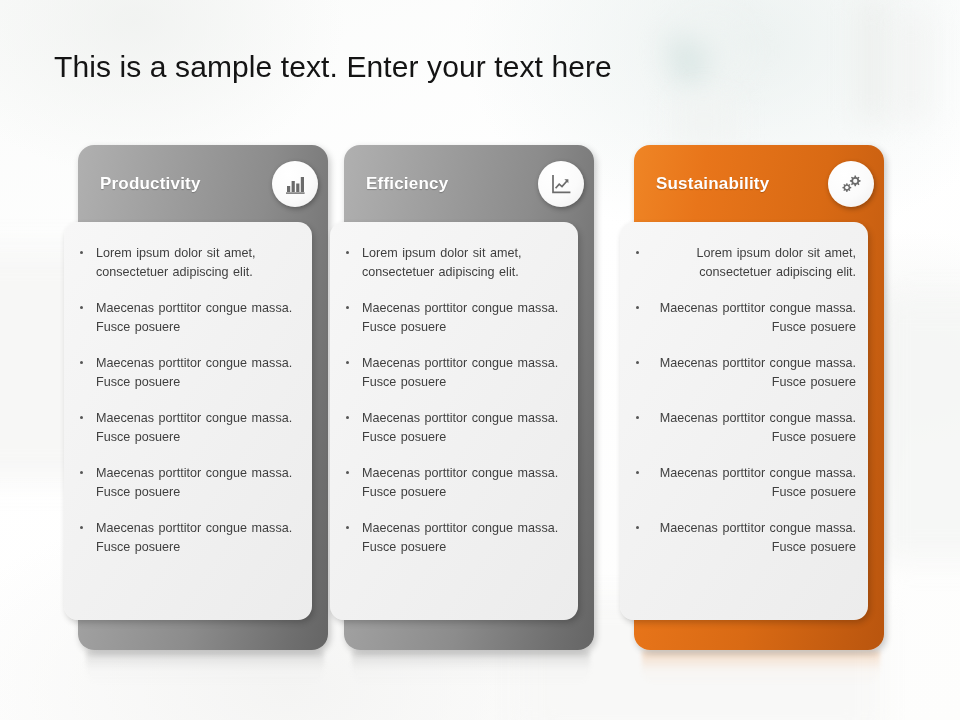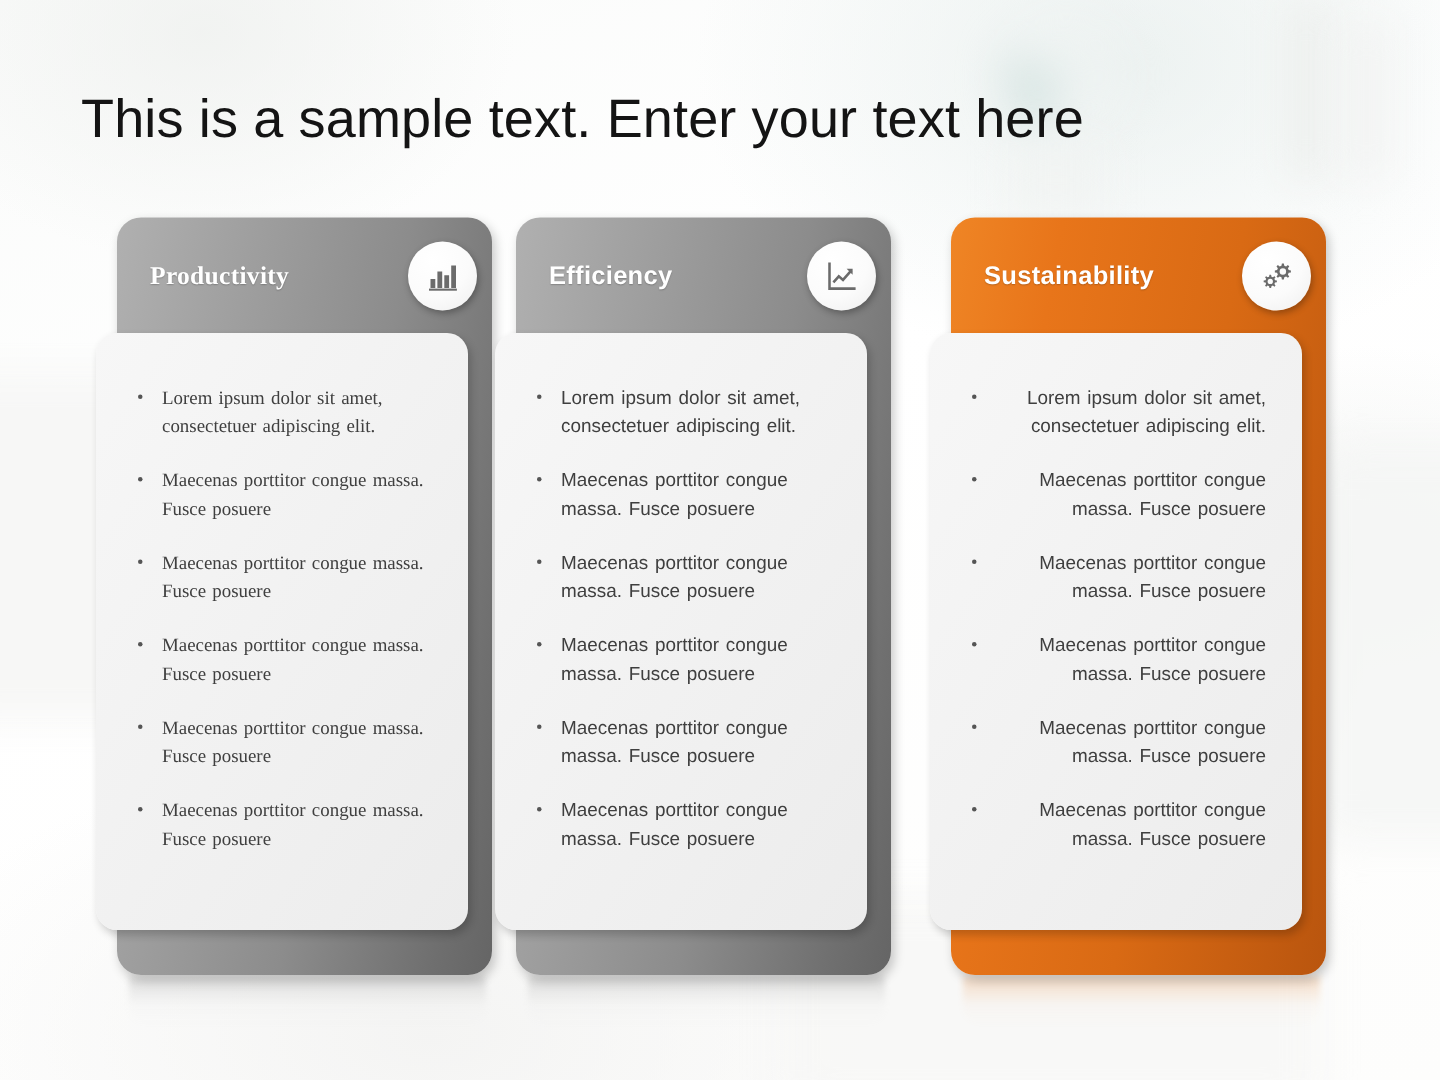--- a/index.html
+++ b/index.html
@@ -73,36 +73,35 @@
     left: 520px; top: 600px; width: 360px; height: 140px;
     border-radius: 16px;
     background: rgba(247,247,246,0.85);
   }
 
   
   #title {
     position: absolute;
     left: 54px;
     top: 46px;
-    font-size: 36px;
+    font-size: 30px;
     line-height: 42px;
     color: #141414;
     letter-spacing: 0.1px;
     white-space: nowrap;
-    margin-top: 12px;
   }
 
   
   .card {
     position: absolute;
     top: 145px;
     width: 250px;
     height: 510px;
   }
-  #card-0 { left: 78px; font-family: Liberation Serif, serif; }
+  #card-0 { left: 78px; }
   #card-1 { left: 344px; }
   #card-2 { left: 634px; text-align: right; }
 
   
   .card-back {
     position: absolute;
     left: 0;
     top: 0;
     width: 250px;
     height: 505px;
@@ -160,21 +159,21 @@
     height: 398px;
     border-radius: 14px;
     background: linear-gradient(125deg, #f7f7f7 0%, #f2f2f2 45%, #ececec 100%);
     box-shadow: 2px 3px 6px rgba(0,0,0,0.20);
     padding: 22px 12px 10px 10px;
     box-sizing: border-box;
   }
 
   .bullets {
     list-style: none;
-    margin: 12px;
+    margin: 0;
     padding: 0;
   }
   .bullets li {
     position: relative;
     padding-left: 22px;
     margin-bottom: 17px;
     font-size: 12.6px;
     line-height: 19px;
     color: #3f3f3f;
     word-spacing: 1px;

